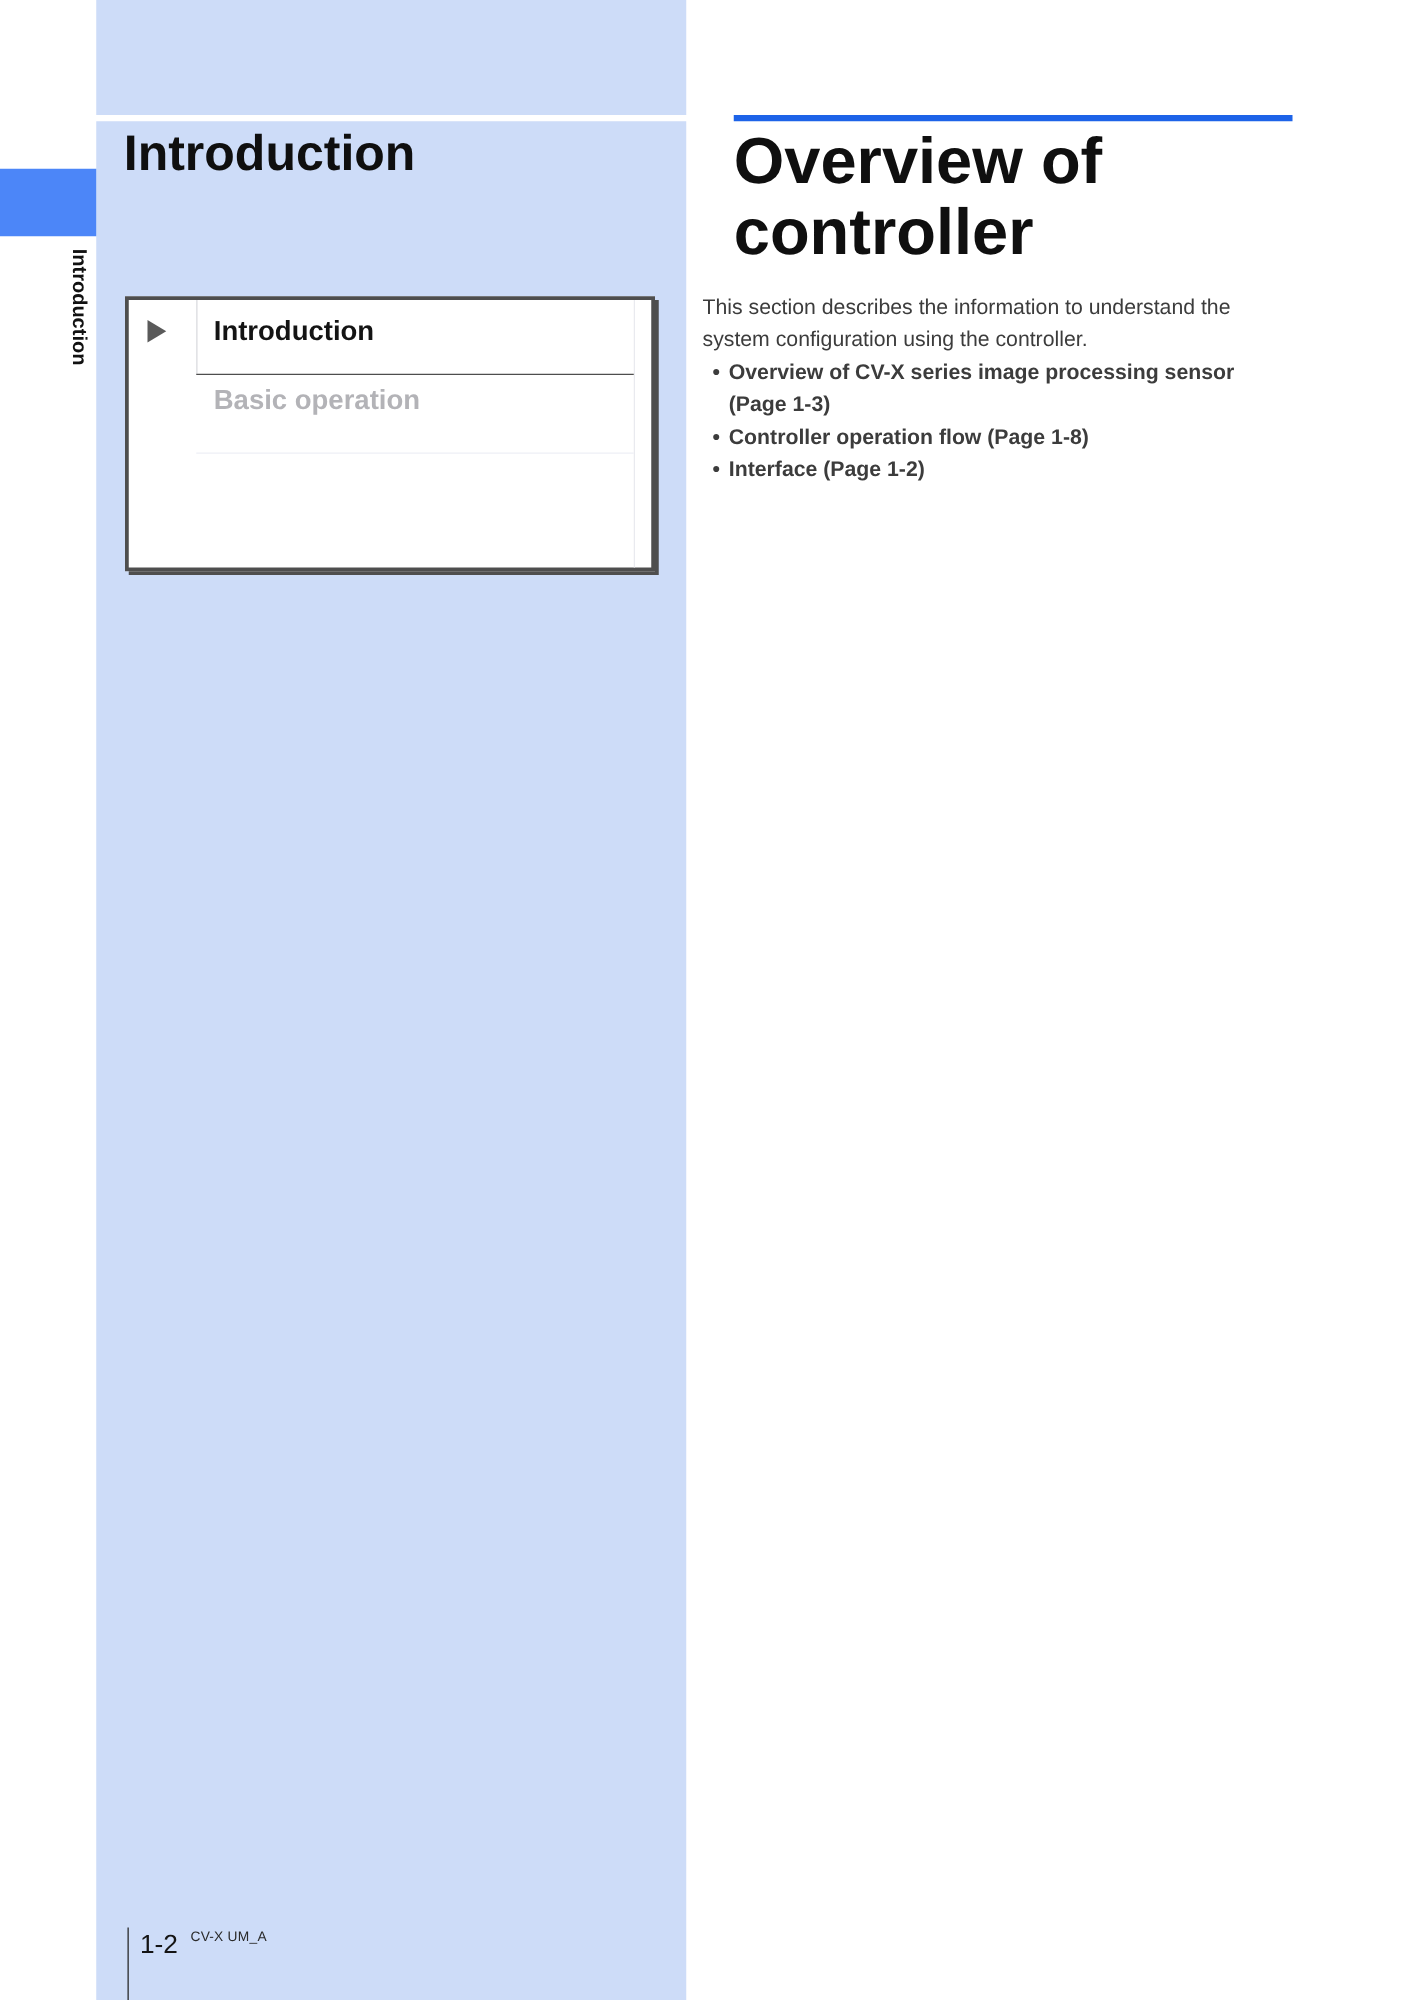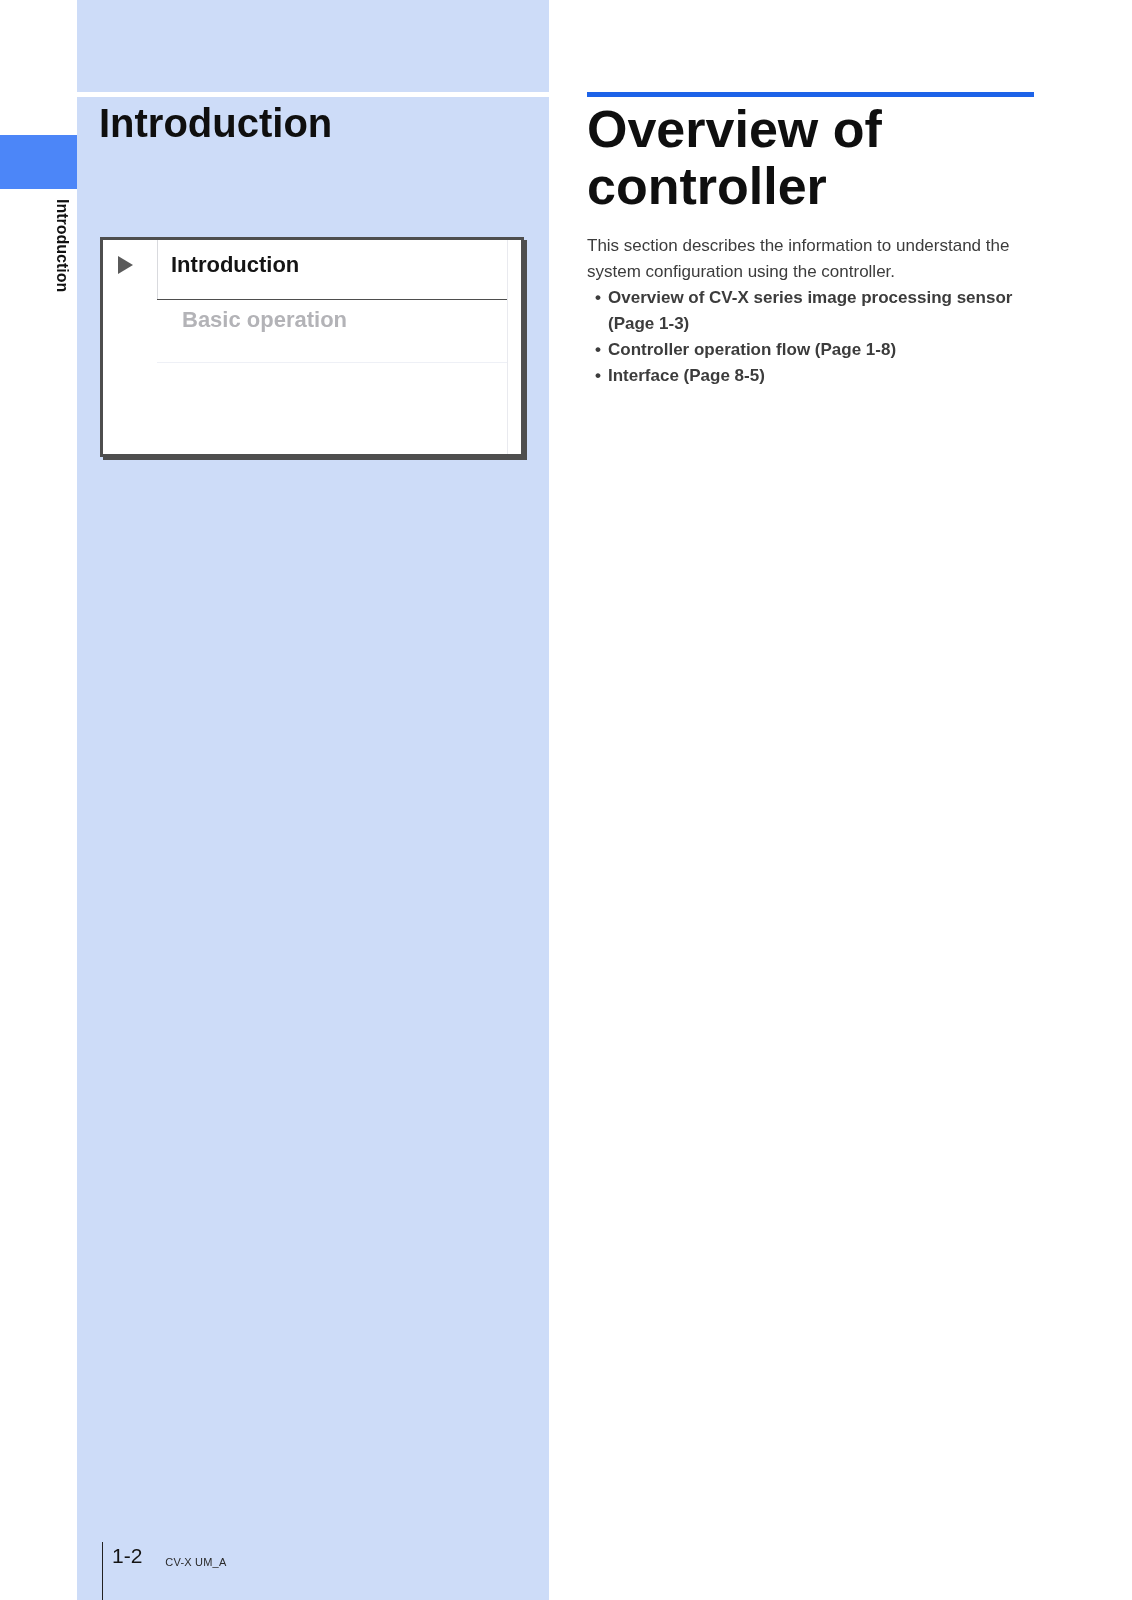--- a/index.html
+++ b/index.html
@@ -53,36 +53,36 @@
   .right-faint-line  { position: absolute; left: 404px; top: 0; bottom: 0; width: 1px; background: #e9eaef; }
   .item1-underline   { position: absolute; left: 54px; top: 59px; width: 350px; height: 1px; background: #4e4e4e; }
   .row-separator     { position: absolute; left: 54px; top: 122px; width: 350px; height: 1px; background: #eef0f6; }
   .arrow-icon {
     position: absolute; left: 15px; top: 16px; width: 0; height: 0;
     border-left: 15px solid #5a5a5a; border-top: 9px solid transparent; border-bottom: 9px solid transparent;
   }
   .menu-item { position: absolute; left: 68px; font-size: 22px; font-weight: bold; white-space: nowrap; cursor: default; }
   .menu-item.active   { top: 12px; color: #141414; }
   .menu-item.disabled { color: var(--disabled-gray); }
-  .menu-item.item-2   { top: 67px; margin-left: 11px; }
+  .menu-item.item-2   { top: 67px; }
   .menu-item.item-3   { top: 126px; width: 310px; line-height: 37px; white-space: normal; }
 
   
   .section-body {
-    position: absolute; left: 587px; top: 233px; width: 450px;
+    position: absolute; left: 562px; top: 233px; width: 450px;
     font-size: 17px; line-height: 26px; color: var(--body-text);
   }
   .section-body p { margin: 0; }
   .section-body ul { list-style: none; margin: 0; padding: 0; }
   .section-body li { position: relative; padding-left: 21px; font-weight: bold; }
   .section-body li::before { content: "\2022"; position: absolute; left: 8px; top: 0; color: var(--body-text); }
 
   
   .footer-rule { position: absolute; left: 102px; top: 1542px; width: 1px; height: 58px; background: #222; }
-  .footer { position: absolute; left: 112px; top: 1544px; display: flex; align-items: flex-end; gap: 23px; }
+  .footer { position: absolute; left: 112px; top: 1544px; display: flex; align-items: flex-start; gap: 10px; }
   .page-number { font-size: 21px; color: #141414; }
   .doc-code { font-size: 11px; color: #2a2a2a; letter-spacing: 0.2px; }
 </style>
 </head>
 <body>
 
 <div class="page">
 
   <div class="top-band"></div>
   <div class="left-panel"></div>
@@ -105,21 +105,21 @@
   </div>
 
   <div class="section-rule"></div>
   <h2 class="section-title">Overview of controller</h2>
 
   <div class="section-body">
     <p>This section describes the information to understand the system configuration using the controller.</p>
     <ul>
       <li>Overview of CV-X series image processing sensor (Page 1-3)</li>
       <li>Controller operation flow (Page 1-8)</li>
-      <li>Interface (Page 8-5)</li>
+      <li>Interface (Page 1-2)</li>
     </ul>
   </div>
 
   <div class="footer-rule"></div>
   <div class="footer">
     <span class="page-number">1-2</span>
     <span class="doc-code">CV-X UM_A</span>
   </div>
 
 </div>

